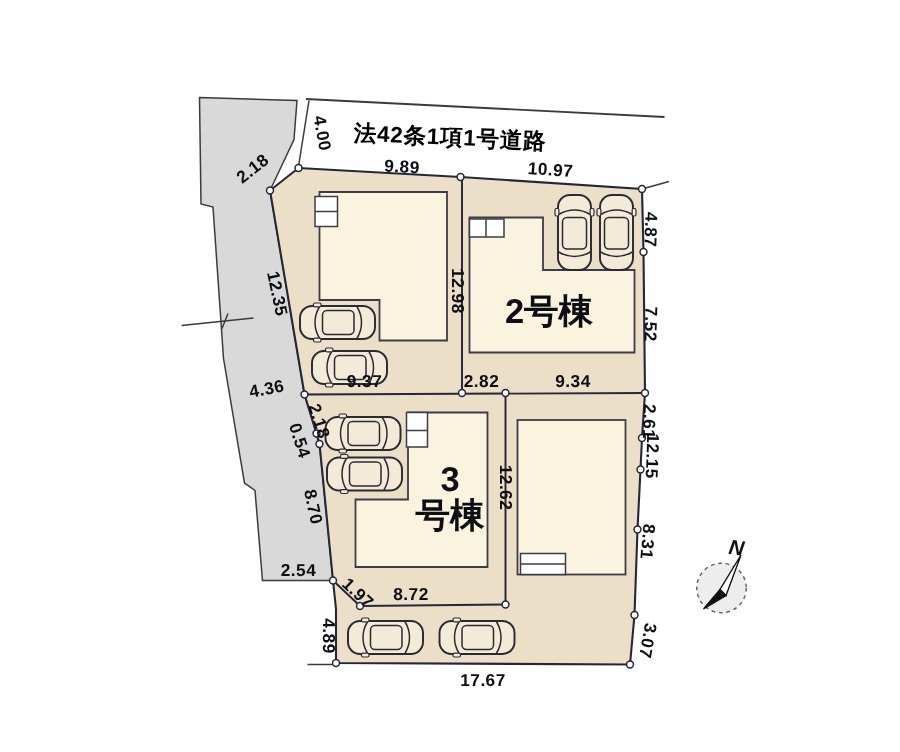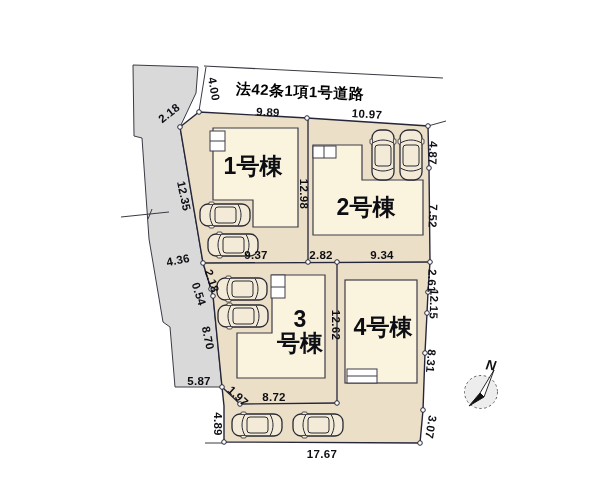--- a/index.html
+++ b/index.html
@@ -133,43 +133,37 @@
     <div class="north-label">N</div>
   <div class="dim" style="left: 214px; top: 89px; transform: translate(-50%, -50%) rotate(80deg);">4.00</div>
       <div class="dim" style="left: 169px; top: 113px; transform: translate(-50%, -50%) rotate(-38deg);">2.18</div>
       <div class="dim" style="left: 268px; top: 112px; transform: translate(-50%, -50%) rotate(3deg);">9.89</div>
       <div class="dim" style="left: 367px; top: 114px; transform: translate(-50%, -50%) rotate(4deg);">10.97</div>
       <div class="dim" style="left: 433px; top: 153px; transform: translate(-50%, -50%) rotate(92deg);">4.87</div>
       <div class="dim" style="left: 184px; top: 196px; transform: translate(-50%, -50%) rotate(78deg);">12.35</div>
       <div class="dim" style="left: 304px; top: 194px; transform: translate(-50%, -50%) rotate(90deg);">12.98</div>
       <div class="dim" style="left: 433px; top: 216px; transform: translate(-50%, -50%) rotate(92deg);">7.52</div>
       <div class="dim" style="left: 178px; top: 260px; transform: translate(-50%, -50%) rotate(-11deg);">4.36</div>
-      <div class="dim" style="left: 256px; top: 255px; transform: translate(-50%, -50%) rotate(0deg); text-align: center;">9.37</div>
+      <div class="dim" style="left: 243px; top: 255px; transform: translate(-50%, -50%) rotate(0deg); text-align: center;">9.37</div>
       <div class="dim" style="left: 321px; top: 255px; transform: translate(-50%, -50%) rotate(0deg);">2.82</div>
       <div class="dim" style="left: 382px; top: 255px; transform: translate(-50%, -50%) rotate(0deg);">9.34</div>
       <div class="dim" style="left: 432px; top: 281px; transform: translate(-50%, -50%) rotate(92deg);">2.61</div>
       <div class="dim" style="left: 434px; top: 304px; transform: translate(-50%, -50%) rotate(92deg);">12.15</div>
       <div class="dim" style="left: 212px; top: 281px; transform: translate(-50%, -50%) rotate(72deg);">2.18</div>
       <div class="dim" style="left: 199px; top: 294px; transform: translate(-50%, -50%) rotate(72deg);">0.54</div>
       <div class="dim" style="left: 208px; top: 338px; transform: translate(-50%, -50%) rotate(78deg);">8.70</div>
       <div class="dim" style="left: 336px; top: 325px; transform: translate(-50%, -50%) rotate(90deg);">12.62</div>
       <div class="dim" style="left: 431px; top: 361px; transform: translate(-50%, -50%) rotate(95deg);">8.31</div>
-      <div class="dim" style="left: 199px; top: 381px; transform: translate(-50%, -50%) rotate(0deg);">5.87</div>
+      <div class="dim" style="left: 199px; top: 381px; transform: translate(-50%, -50%) rotate(0deg);">2.54</div>
       <div class="dim" style="left: 238px; top: 396px; transform: translate(-50%, -50%) rotate(43deg);">1.97</div>
       <div class="dim" style="left: 218px; top: 424px; transform: translate(-50%, -50%) rotate(90deg);">4.89</div>
       <div class="dim" style="left: 274px; top: 397px; transform: translate(-50%, -50%) rotate(0deg);">8.72</div>
       <div class="dim" style="left: 431px; top: 427px; transform: translate(-50%, -50%) rotate(100deg);">3.07</div>
       <div class="dim" style="left: 322px; top: 454px; transform: translate(-50%, -50%) rotate(0deg);">17.67</div>
-      <div class="bldg-label" style="left: 253px; top: 167px;">
-        <div>1号棟</div>
-      </div>
       <div class="bldg-label" style="left: 366px; top: 208px;">
         <div>2号棟</div>
       </div>
       <div class="bldg-label" style="left: 300px; top: 332px;">
         <div>3</div>
         <div>号棟</div>
       </div>
-      <div class="bldg-label" style="left: 383px; top: 328px;">
-        <div>4号棟</div>
-      </div>
     </div>
 </div>
 
 </body></html>

